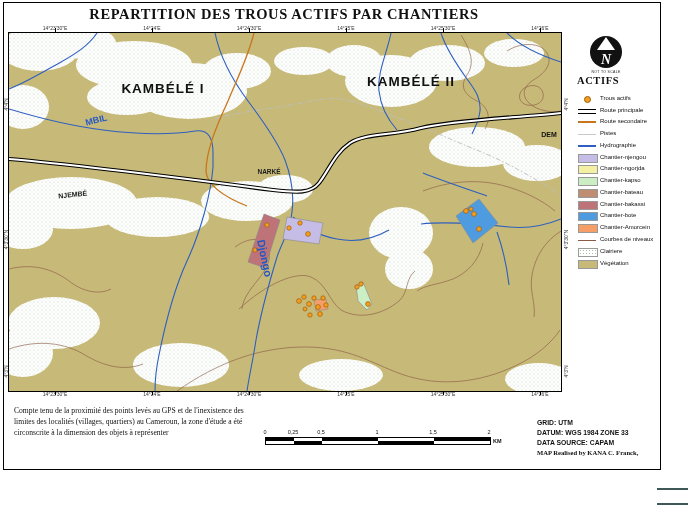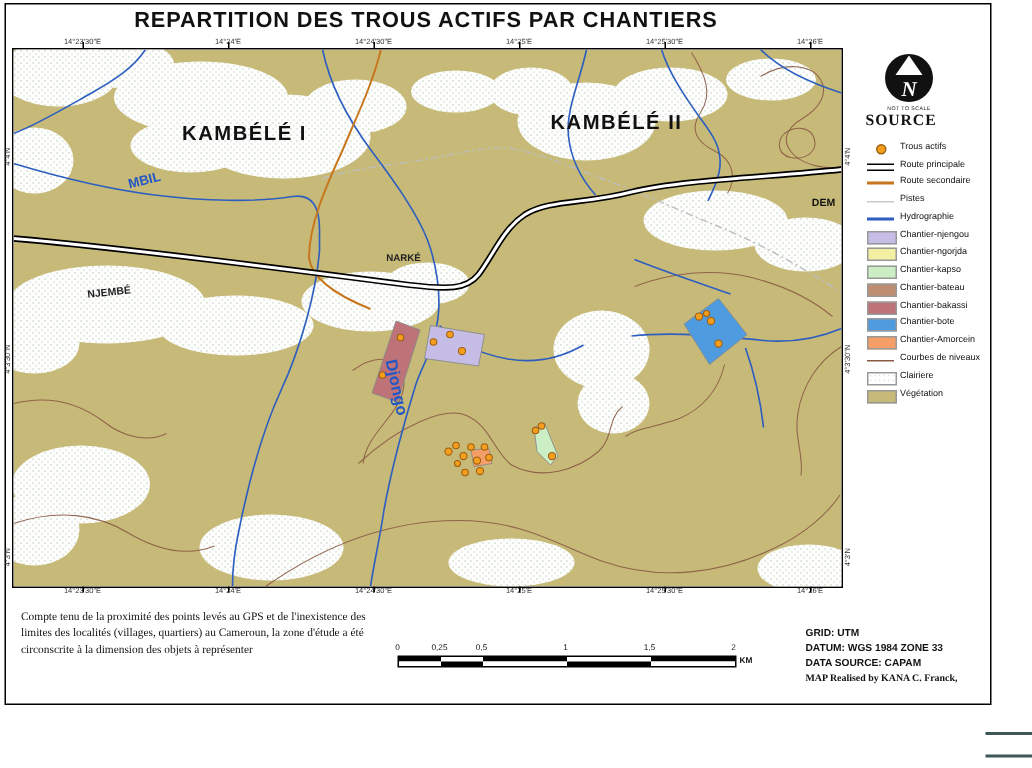--- a/index.html
+++ b/index.html
@@ -1,20 +1,20 @@
 <!DOCTYPE html>
 <html><head>
 <meta charset="utf-8">
 <style>
   html,body{margin:0;padding:0;}
   body{width:688px;height:512px;position:relative;background:#ffffff;overflow:hidden;
        font-family:"Liberation Sans",sans-serif;color:#111;}
   .sheet{position:absolute;left:3px;top:2px;width:656px;height:466px;border:1px solid #000;background:#fff;}
   .map-title{position:absolute;left:8px;top:6px;width:552px;text-align:center;
-       font-family:Liberation Sans, sans-serif;font-weight:bold;font-size:14.5px;letter-spacing:.6px;}
+       font-family:Liberation Serif, serif;font-weight:bold;font-size:14.5px;letter-spacing:.6px;}
   .map-frame{position:absolute;left:8px;top:32px;width:552px;height:358px;border:1px solid #000;overflow:hidden;}
   .map-frame svg{display:block;}
   .grid-label{position:absolute;font-size:5px;color:#333;width:50px;text-align:center;white-space:nowrap;}
   .lat-label{position:absolute;font-size:5px;color:#333;width:40px;height:7px;text-align:center;
        transform:rotate(-90deg);white-space:nowrap;}
   .tick{position:absolute;width:1px;height:4px;background:#000;}
   
   .north{position:absolute;left:588px;top:34px;width:36px;height:36px;}
   .north-caption{position:absolute;left:583px;top:70px;width:46px;text-align:center;font-size:3.5px;color:#222;letter-spacing:.3px;}
   .legend-title{position:absolute;left:577px;top:75px;font-family:"Liberation Serif",serif;
@@ -220,21 +220,21 @@
 </svg>
 </div>
 
 <svg class="north" viewBox="0 0 36 36" xmlns="http://www.w3.org/2000/svg">
   <circle cx="18" cy="18" r="16" fill="#111"></circle>
   <polygon points="18,3 27,16 9,16" fill="#fff"></polygon>
   <text x="18" y="30" font-size="14" font-weight="bold" font-style="italic" fill="#fff" font-family="Liberation Serif, serif" text-anchor="middle">N</text>
 </svg>
 <div class="north-caption">NOT TO SCALE</div>
 
-<div class="legend-title">SOURCE</div>
+<div class="legend-title">ACTIFS</div>
 
 <div class="lg-row" style="top:94px;">
   <span class="sw">
       <span class="dotm" style="background-color: rgb(245, 157, 29);"></span>
     </span>
   <span class="lg-label">Trous actifs</span>
 </div>
 <div class="lg-row" style="top:106px;">
   <span class="sw sw-l2"></span>
   <span class="lg-label">Route principale</span>

